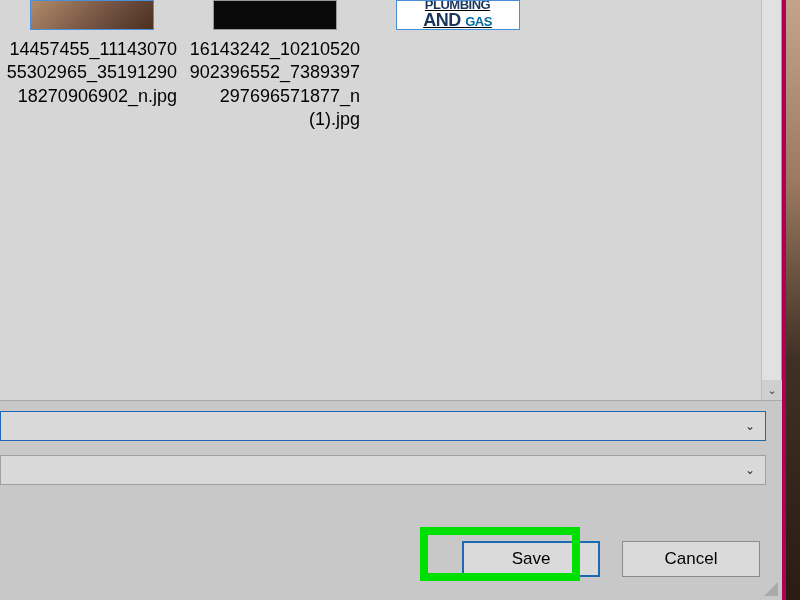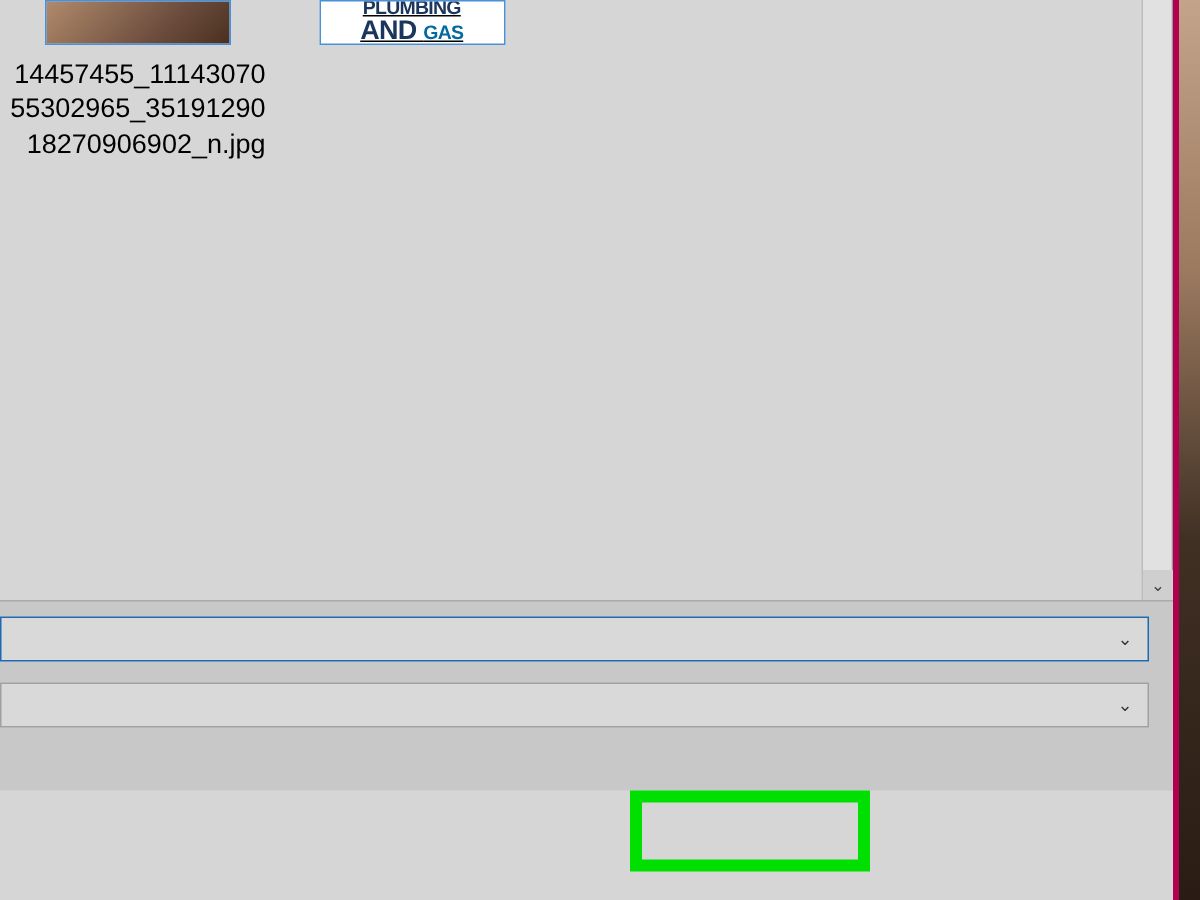--- a/index.html
+++ b/index.html
@@ -203,20 +203,24 @@
 
   <div class="file-area">
     <div class="files-row">
 
       <div class="file-item">
         <div class="thumb thumb1"></div>
         <div class="fname">14457455_1114307055302965_3519129018270906902_n.jpg</div>
       </div>
 
 
+      <div class="file-item">
+        <div class="thumb thumb3"></div>
+        <div class="fname">16143242_10210520902396552_7389397297696571877_n (1).jpg</div>
+      </div>
 
       <div class="file-item">
         <div class="thumb thumb4">
           <span class="plumb">PLUMBING</span>
           <span>
             <span class="and">AND </span><span class="gas">GAS</span>
           </span>
         </div>
       </div>
 
@@ -231,18 +235,27 @@
 
   <div class="fields">
     <div class="combo">
       <span class="chev">⌄</span>
     </div>
     <div class="combo combo2">
       <span class="chev">⌄</span>
     </div>
   </div>
 
+  <div class="buttons">
+    <div class="btn btn-save">
+      <span>Save</span>
+    </div>
+    <div class="btn">
+      <span>Cancel</span>
+    </div>
+    <div class="resize-grip"></div>
+  </div>
 
 </div>
 
 <div class="highlight"></div>
 <div class="right-edge"></div>
 <div class="right-backdrop"></div>
 
 </body></html>

